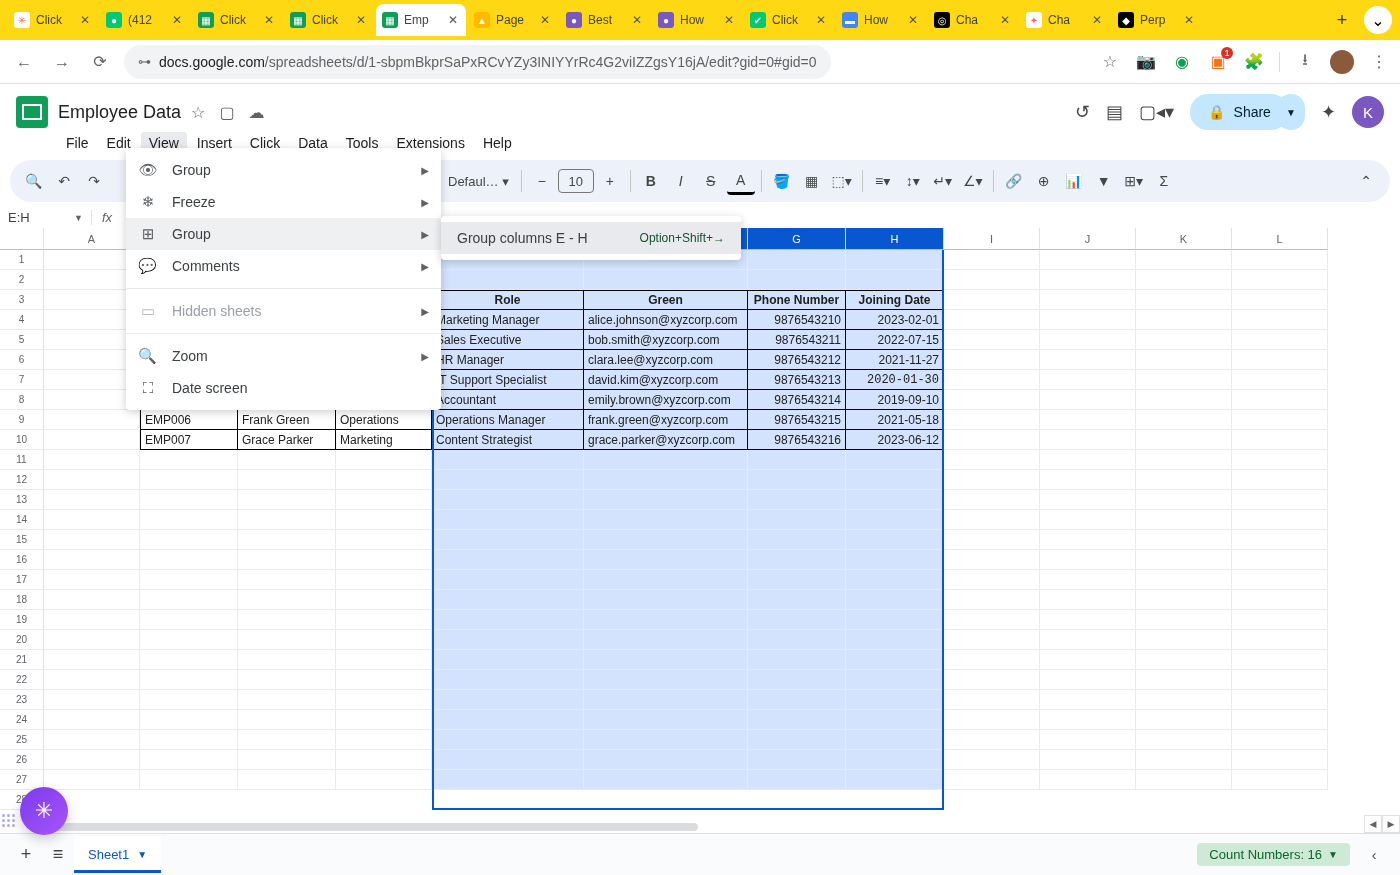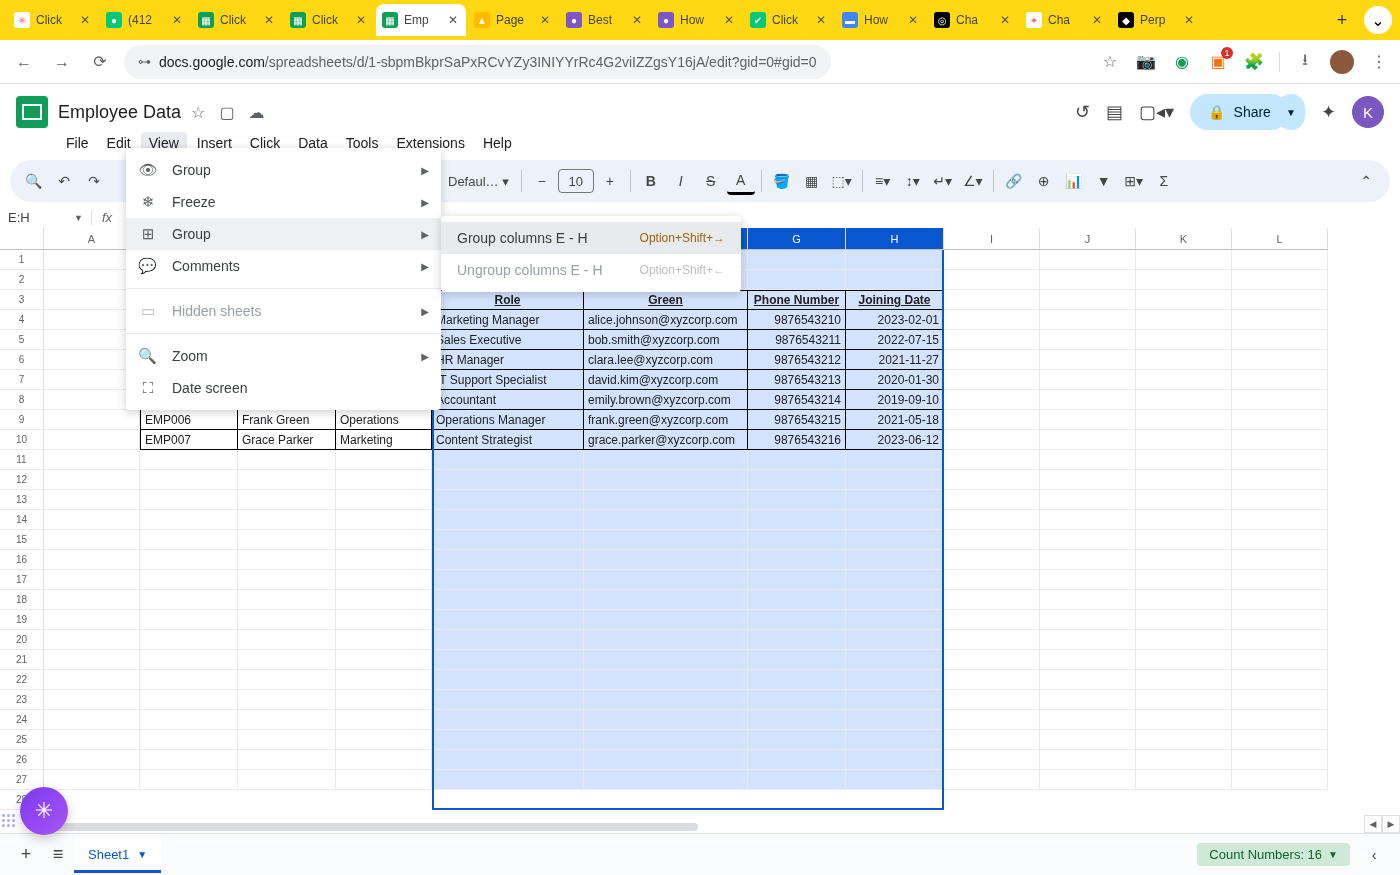--- a/index.html
+++ b/index.html
@@ -65,41 +65,41 @@
 .row-header-corner { width:44px; border-right:1px solid #e0e0e0; border-bottom:1px solid #c0c0c0; flex-shrink:0; }
 .col-header { border-right:1px solid #e0e0e0; border-bottom:1px solid #c0c0c0; display:flex; align-items:center; justify-content:center; font-size:11px; color:#5f6368; flex-shrink:0; }
 .col-header.selected { background:#0957d0; color:#fff; }
 .grid-body { display:flex; }
 .row-headers { width:44px; flex-shrink:0; }
 .row-header { height:20px; border-right:1px solid #e0e0e0; border-bottom:1px solid #e8eaed; display:flex; align-items:center; justify-content:center; font-size:10px; color:#5f6368; }
 .cells-area { position:relative; flex:1; }
 .cell-row { display:flex; height:20px; }
 .cell { border-right:1px solid #e8eaed; border-bottom:1px solid #e8eaed; font-size:12px; padding:2px 4px; overflow:hidden; white-space:nowrap; display:flex; align-items:center; color:#202124; flex-shrink:0; }
 .cell.sel { background:#d3e3fd; }
-.cell.hdr { font-weight:bold; background:#fff; border-top:1px solid #000; border-bottom:1px solid #000; justify-content:center;text-decoration:underline; }
+.cell.hdr { font-weight:bold; background:#fff; border-top:1px solid #000; border-bottom:1px solid #000; justify-content:center; }
 .cell.num { justify-content:flex-end; }
 .selection-box { position:absolute; border:2px solid #0957d0; pointer-events:none; }
 
 
 .dropdown { position:absolute; background:#fff; border-radius:4px; box-shadow:0 2px 10px rgba(0,0,0,0.2); padding:6px 0; font-size:14px; color:#3c4043; z-index:100; }
 .dropdown.view-menu { top:148px; left:126px; width:315px; }
 .dd-item { display:flex; align-items:center; height:32px; padding:0 12px; cursor:pointer; }
 .dd-item.highlighted { background:#eef0f2; }
 .dd-item.disabled { color:#9aa0a6; cursor:default; }
 .dd-icon { width:20px; margin-right:14px; display:flex; align-items:center; justify-content:center; color:#5f6368; font-size:15px; }
 .dd-item.disabled .dd-icon { color:#bdbdbd; }
 .dd-label { flex:1; }
 .dd-arrow { font-size:10px; color:#5f6368; }
 .dd-sep { height:1px; background:#e8eaed; margin:6px 0; }
 
 .dropdown.submenu { top:216px; left:441px; width:300px; }
 .sub-item { display:flex; align-items:center; height:32px; padding:0 16px; cursor:pointer; justify-content:space-between; }
 .sub-item.highlighted { background:#e8eaed; }
 .sub-item.disabled { color:#9aa0a6; }
-.sub-shortcut { font-size:12px; color:#a16207; }
+.sub-shortcut { font-size:12px; color:#14532d; }
 .sub-item.disabled .sub-shortcut { color:#bdbdbd; }
 
 
 .sheet-tabs-bar { position:absolute; bottom:0; left:0; right:0; height:42px; background:#f9fbfd; border-top:1px solid #e0e0e0; display:flex; align-items:center; padding:0 10px; }
 .sheet-tab-btn { width:32px; height:32px; display:flex; align-items:center; justify-content:center; color:#444746; cursor:pointer; font-size:18px; }
 .sheet-tab { padding:0 14px; height:36px; display:flex; align-items:center; gap:8px; font-size:13px; color:#0b57d0; font-weight:500; cursor:pointer; background:#fff; border-radius:0; position:relative; }
 .sheet-tab::after { content:""; position:absolute; bottom:0; left:0; right:0; height:3px; background:#0b57d0; }
 .count-pill { margin-left:auto; background:#ceead6; color:#0d652d; padding:4px 12px; border-radius:4px; font-size:13px; display:flex; align-items:center; gap:6px; cursor:pointer; }
 
 
@@ -432,21 +432,21 @@
           <div class="cell" style="width: 96px;"></div>
         </div>
         <div class="cell-row">
           <div class="cell" style="width: 96px;"></div>
           <div class="cell" style="width: 98px;"></div>
           <div class="cell" style="width: 98px;"></div>
           <div class="cell" style="width: 96px;"></div>
           <div class="cell sel" style="width: 152px; border-right: 1px solid rgb(0, 0, 0); border-bottom: 1px solid rgb(0, 0, 0);">IT Support Specialist</div>
           <div class="cell sel" style="width: 164px; border-right: 1px solid rgb(0, 0, 0); border-bottom: 1px solid rgb(0, 0, 0);">david.kim@xyzcorp.com</div>
           <div class="cell sel num" style="width: 98px; border-right: 1px solid rgb(0, 0, 0); border-bottom: 1px solid rgb(0, 0, 0);">9876543213</div>
-          <div class="cell sel num" style="width: 98px; border-right: 1px solid rgb(0, 0, 0); border-bottom: 1px solid rgb(0, 0, 0);">2020-01-30</div>
+          <div class="cell sel num" style="width: 98px; border-right: 1px solid rgb(0, 0, 0); border-bottom: 1px solid rgb(0, 0, 0); font-family: Liberation Mono, monospace;">2020-01-30</div>
           <div class="cell" style="width: 96px;"></div>
           <div class="cell" style="width: 96px;"></div>
           <div class="cell" style="width: 96px;"></div>
           <div class="cell" style="width: 96px;"></div>
         </div>
         <div class="cell-row">
           <div class="cell" style="width: 96px;"></div>
           <div class="cell" style="width: 98px;"></div>
           <div class="cell" style="width: 98px;"></div>
           <div class="cell" style="width: 96px;"></div>
@@ -766,24 +766,20 @@
     <div class="dd-item">
       <span class="dd-icon">⛶</span>
       <span class="dd-label">Date screen</span>
     </div>
   </div>
 
 <div class="dropdown submenu" id="group-submenu">
     <div class="sub-item highlighted">
       <span>Group columns E - H</span>
       <span class="sub-shortcut">Option+Shift+→</span>
-    </div>
-    <div class="sub-item disabled">
-      <span>Ungroup columns E - H</span>
-      <span class="sub-shortcut">Option+Shift+←</span>
     </div>
   </div>
 
 <div class="hscroll">
   <div class="hscroll-thumb"></div>
 </div>
 <div class="hscroll-btns">
   <div class="scroll-btn">◀</div>
   <div class="scroll-btn">▶</div>
 </div>

